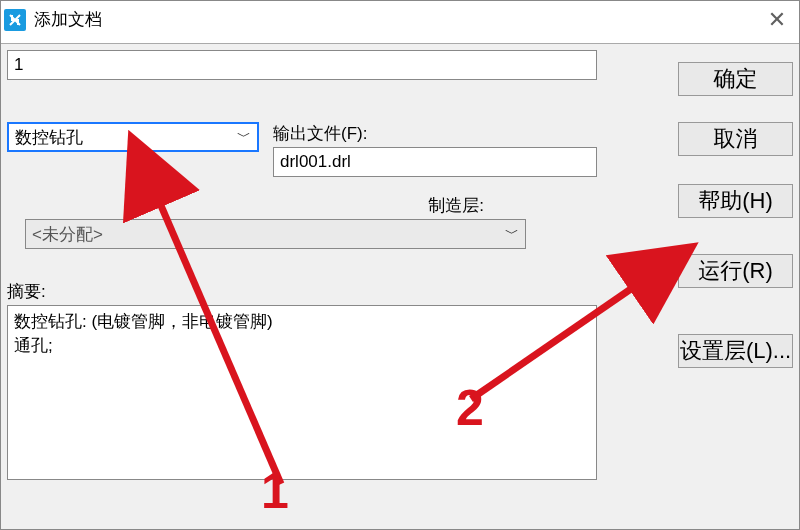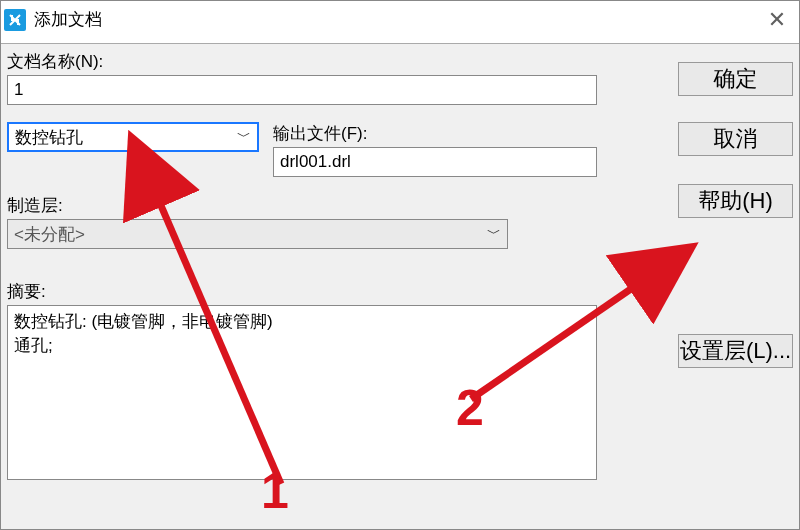--- a/index.html
+++ b/index.html
@@ -121,37 +121,36 @@
           <path d="M5 3 L5 8 L11 8 L11 13" stroke="#fff" stroke-width="2" fill="none"></path>
         </svg>
     </div>
     <div class="title-text">添加文档</div>
     <div class="close-icon">✕</div>
   </div>
 
   <div class="content">
 
     <div class="row" style="left:6px; top:6px; width:590px;">
-      <span class="lbl">文档名称(N):</span>
       <input type="text" class="text" style="width: 590px;" value="1">
     </div>
 
     <div class="row" style="left:6px; top:78px; width:252px;">
       <div class="select highlight" style="width:252px;">
         <span>数控钻孔</span>
         <span class="chev">﹀</span>
       </div>
     </div>
 
     <div class="row" style="left:272px; top:78px; width:324px;">
       <span class="lbl">输出文件(F):</span>
       <input type="text" class="text" style="width: 324px;" value="drl001.drl">
     </div>
 
-    <div class="row" style="left:6px; top:150px; width:459px;">
+    <div class="row" style="left:24px; top:150px; width:459px;text-align:right;">
       <span class="lbl">制造层:</span>
       <div class="select disabled" style="width:501px;">
         <span>&lt;未分配&gt;</span>
         <span class="chev">﹀</span>
       </div>
     </div>
 
     <div class="row" style="left:6px; top:236px; width:578px;">
       <span class="lbl">摘要:</span>
       <textarea class="text" style="width: 590px; height: 175px;">数控钻孔: (电镀管脚，非电镀管脚)
@@ -159,20 +158,23 @@
     </div>
 
     <div class="btn" style="right:6px; top:18px;">
         <span>确定</span>
       </div>
     <div class="btn" style="right:6px; top:78px;">
         <span>取消</span>
       </div>
     <div class="btn" style="right:6px; top:140px;">
         <span>帮助(H)</span>
+      </div>
+    <div class="btn" style="right:6px; top:210px;">
+        <span>运行(R)</span>
       </div>
     <div class="btn" style="right:6px; top:290px;">
         <span>设置层(L)...</span>
       </div>
 
     <svg class="annotation" style="left:0; top:0; width:780px; height:470px;">
       <defs>
         <marker id="ahead" markerWidth="12" markerHeight="12" refX="2" refY="6" orient="auto">
           <path d="M0,0 L12,6 L0,12 Z" fill="#d9141e"></path>
         </marker>

